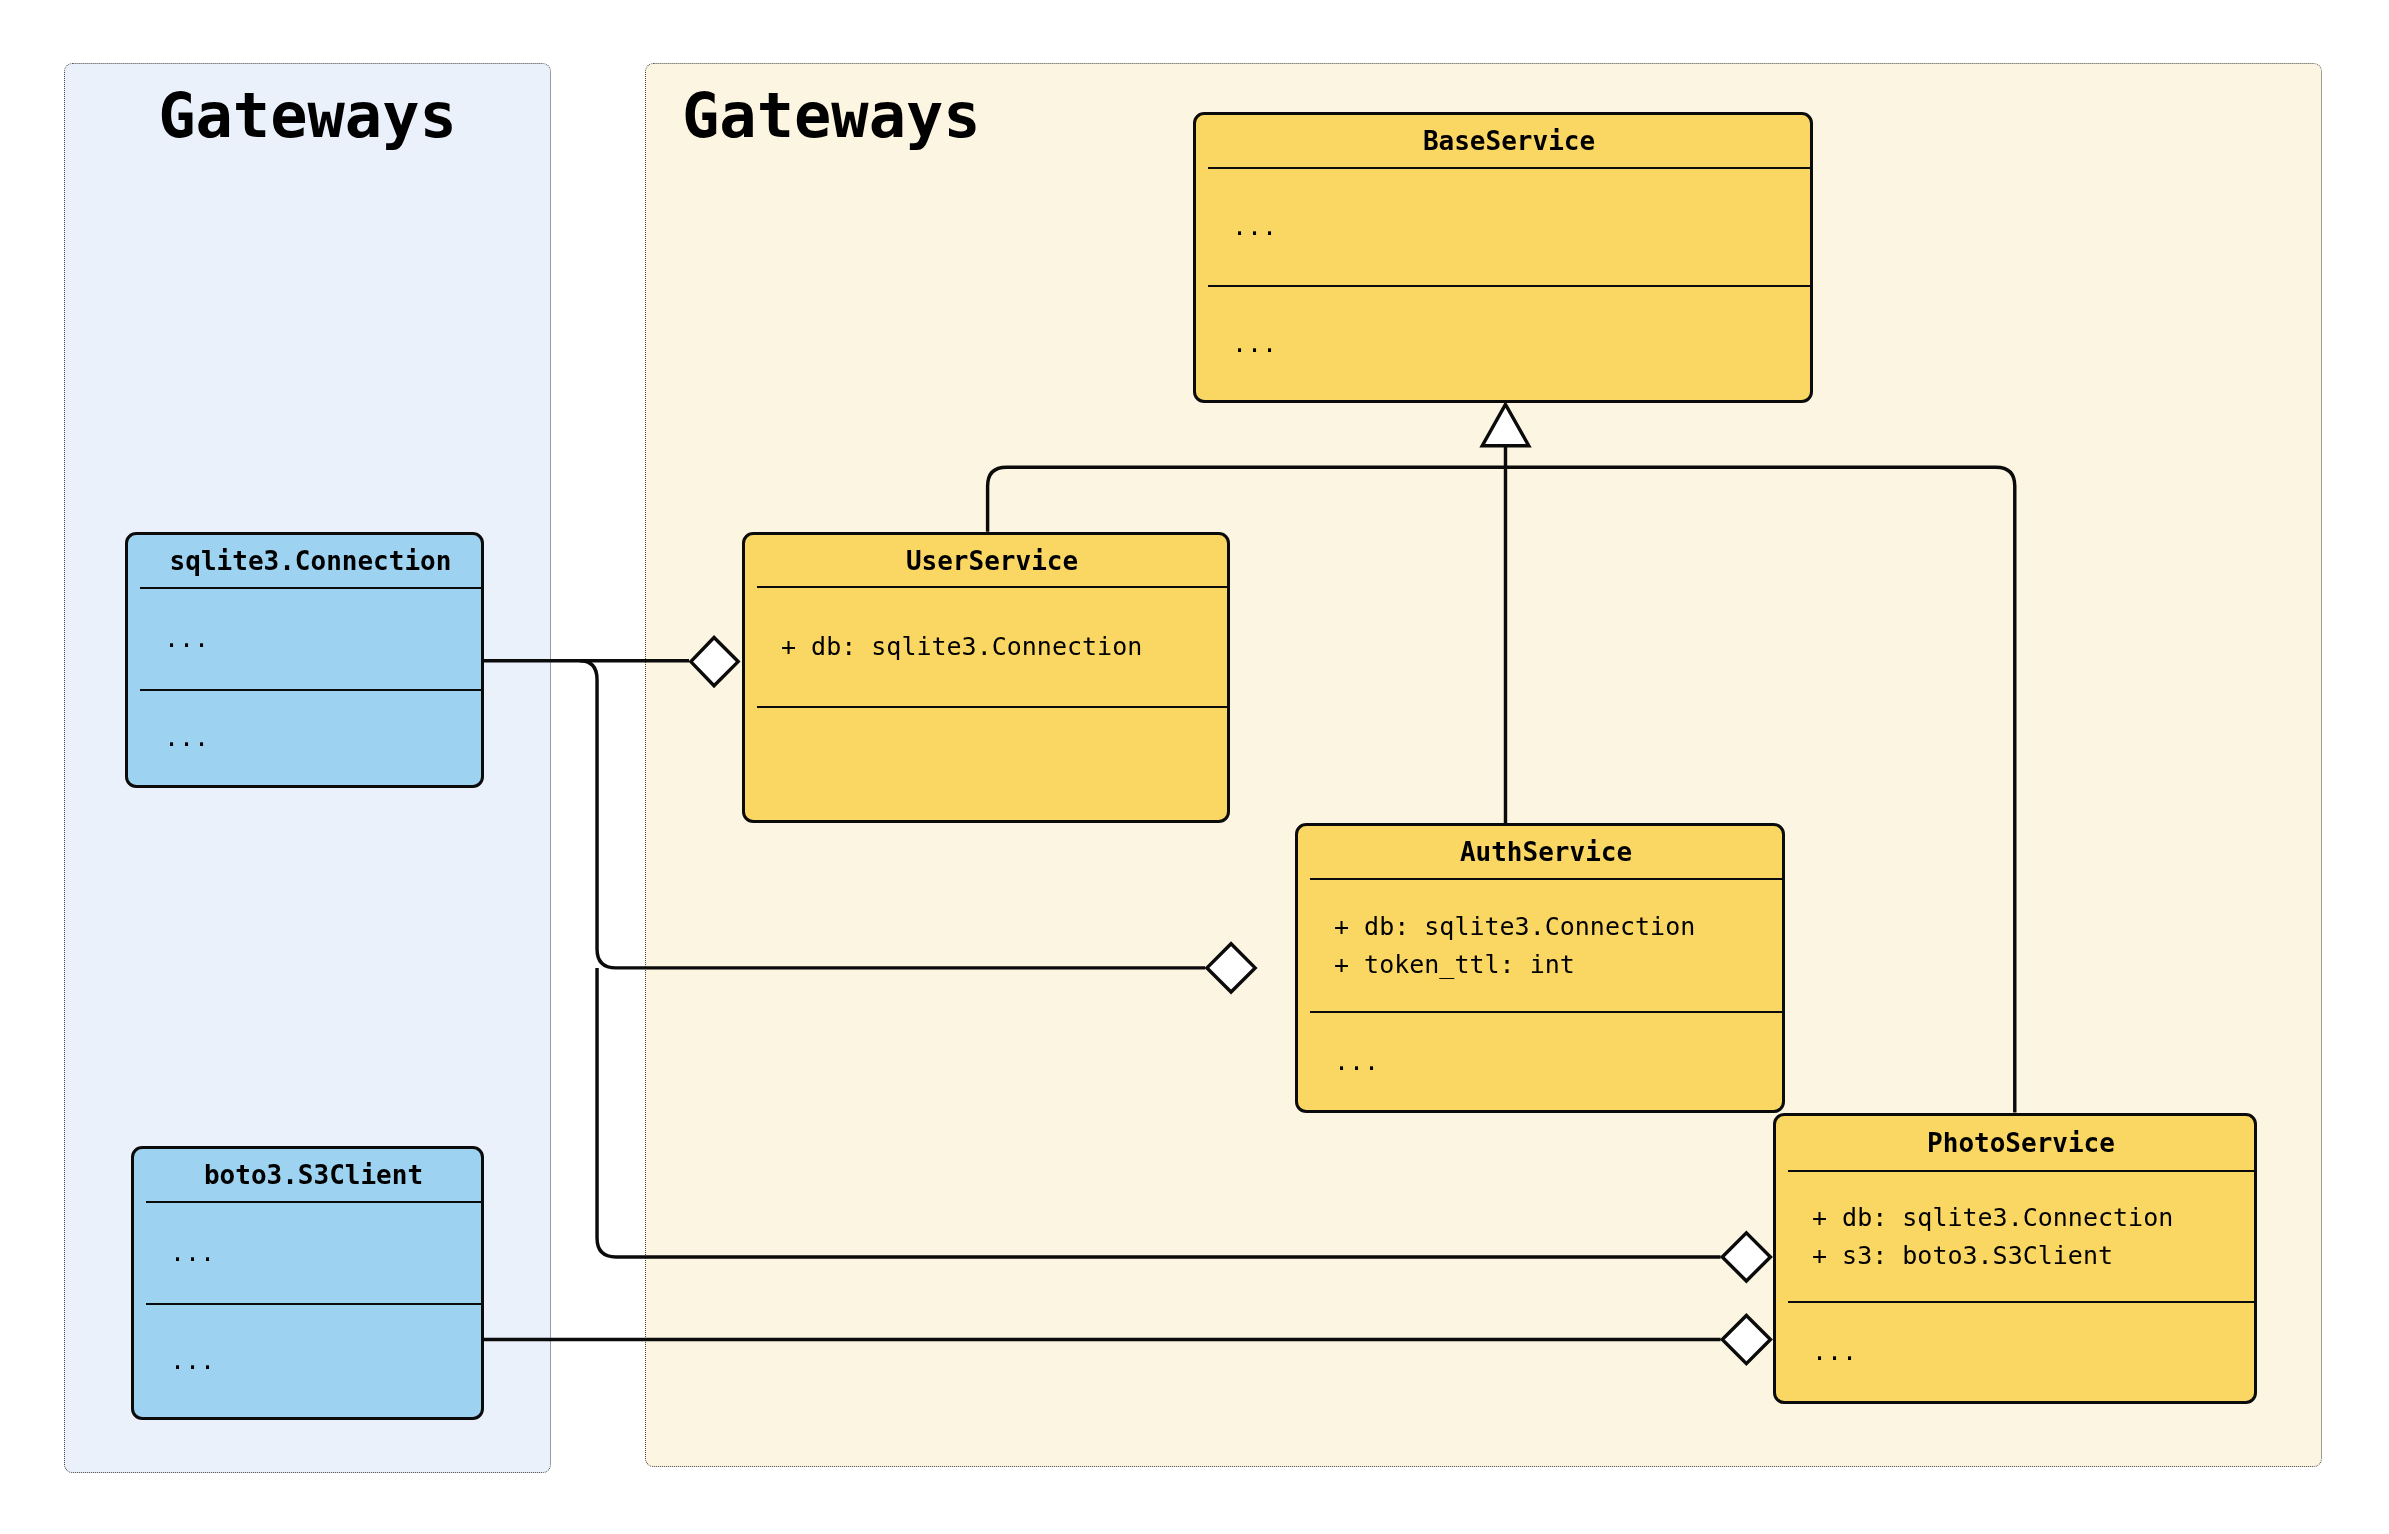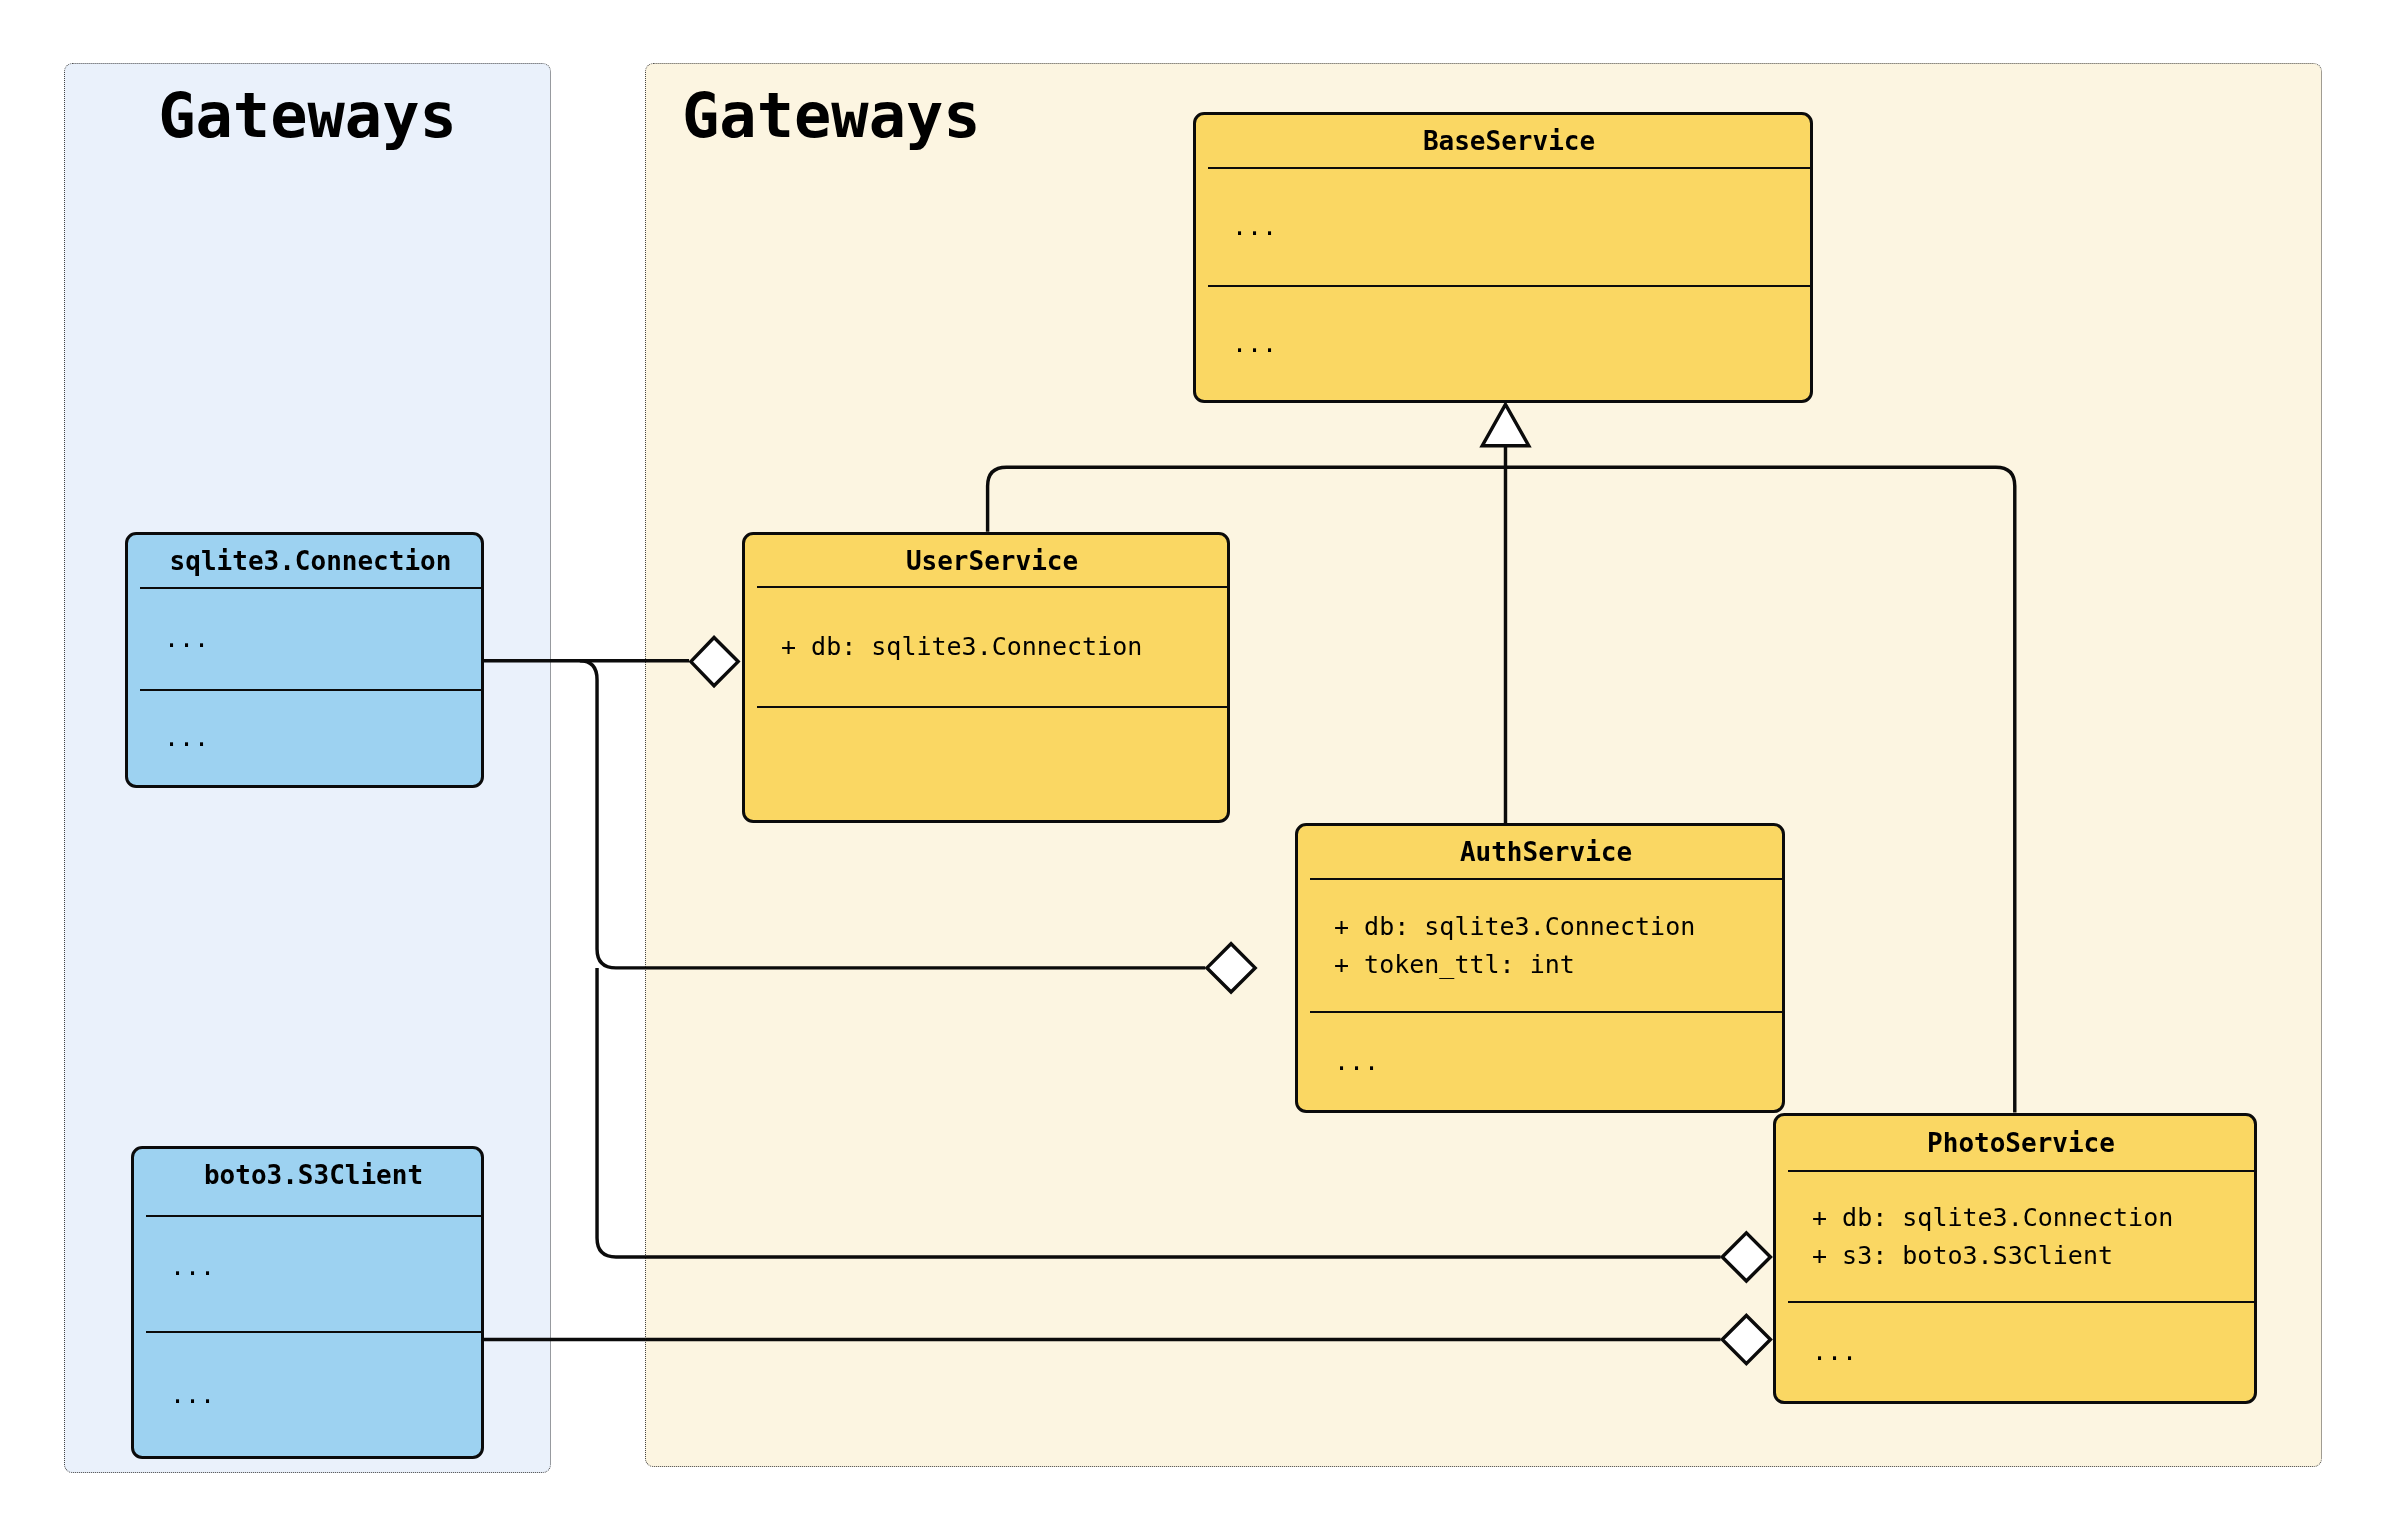--- a/index.html
+++ b/index.html
@@ -145,21 +145,21 @@
   <div class="uml blue" style="left:125px;top:532px;width:359px;height:256px;">
     <div class="uml-title" style="height:52px;">sqlite3.Connection</div>
     <div class="uml-sec" style="height:102px;">
       <div class="memb">...</div>
     </div>
     <div class="uml-sec grow">
       <div class="memb">...</div>
     </div>
   </div>
 
-  <div class="uml blue" style="left:131px;top:1146px;width:353px;height:313px;gap:14px;">
+  <div class="uml blue" style="left:131px;top:1146px;width:353px;height:274px;">
     <div class="uml-title" style="height:52px;">boto3.S3Client</div>
     <div class="uml-sec" style="height:102px;">
       <div class="memb">...</div>
     </div>
     <div class="uml-sec grow">
       <div class="memb">...</div>
     </div>
   </div>
 
 </div>

